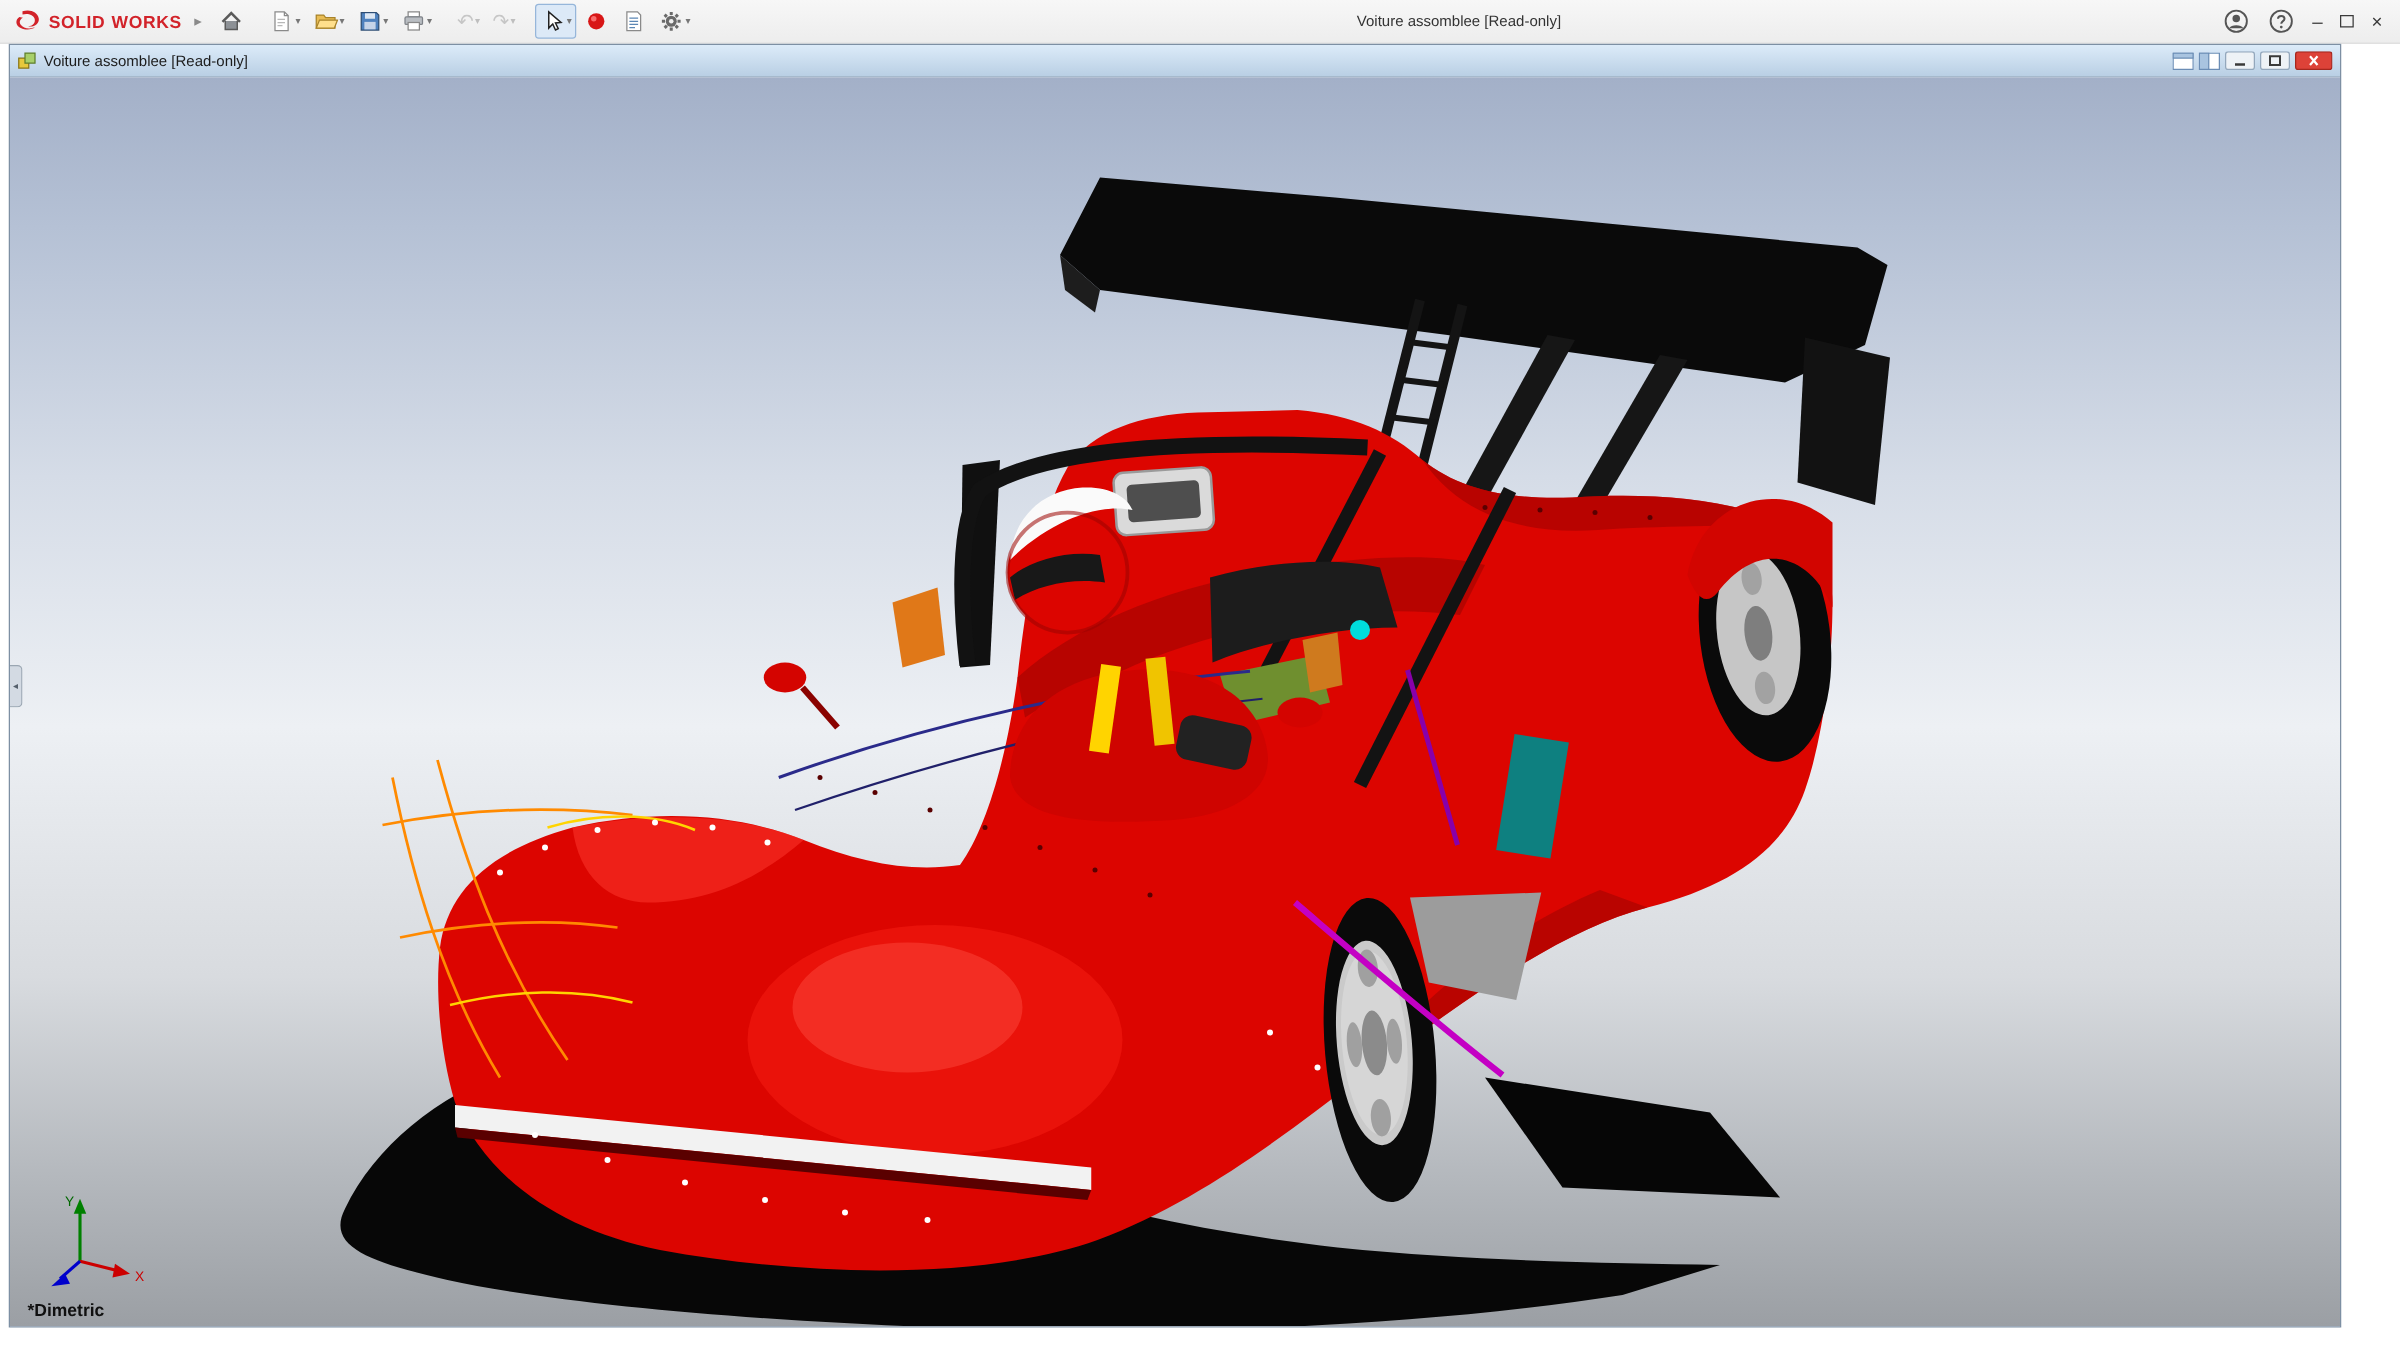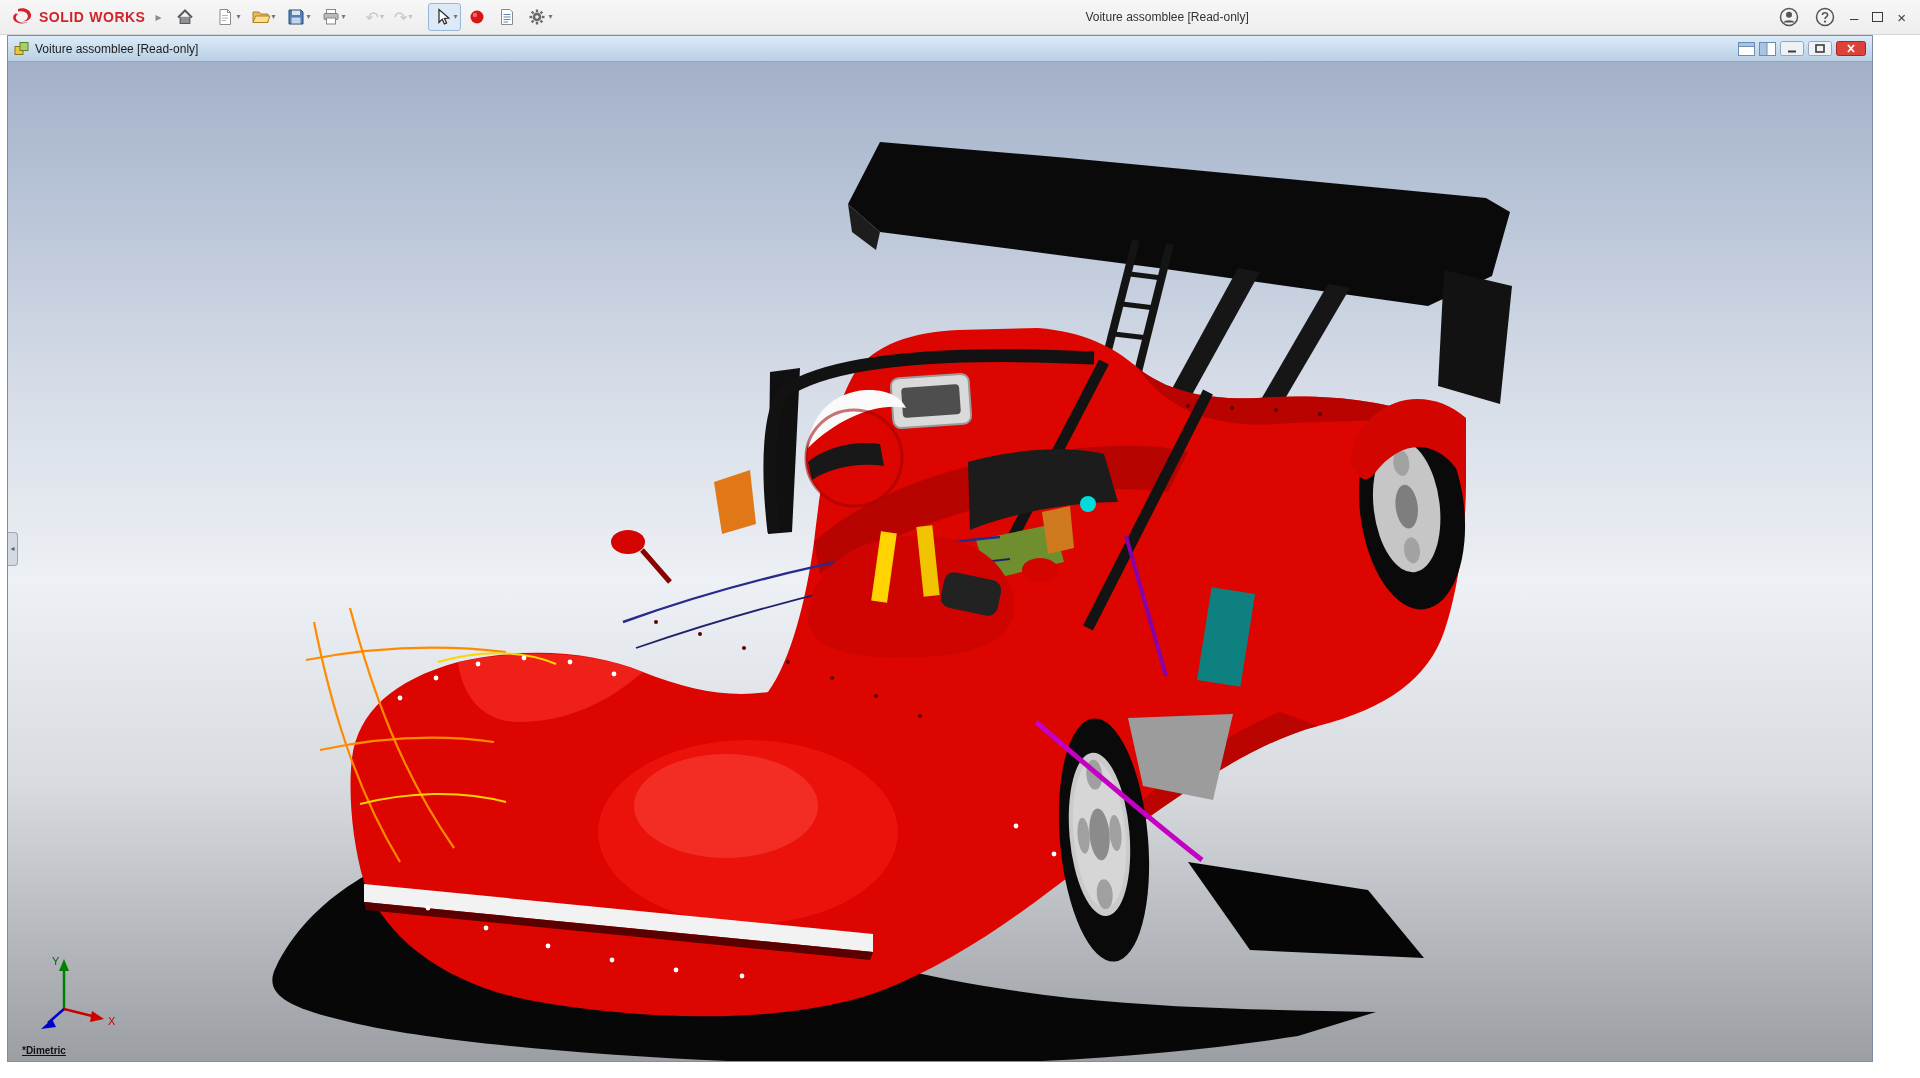--- a/index.html
+++ b/index.html
@@ -40,22 +40,22 @@
   .dt-btn { display:flex; align-items:center; justify-content:center; cursor:pointer; }
 
   
   .viewport { position:absolute; top:26px; left:0; right:0; bottom:0;
               background:linear-gradient(180deg,
                 #a3b0c8 0%, #b5c1d5 12%, #d5dce7 32%, #edf0f4 52%,
                 #d8dbdf 72%, #b4b8bd 88%, #9b9fa4 100%);
               overflow:hidden; }
   .car-svg { position:absolute; inset:0; width:100%; height:100%; }
   .triad { position:absolute; left:16px; bottom:26px; }
-  .orientation-label { position:absolute; left:14px; bottom:5px; font-size:10px;
-                       font-weight:bold; color:#101010;text-decoration:underline; }
+  .orientation-label { position:absolute; left:14px; bottom:5px; font-size:14px;
+                       font-weight:bold; color:#101010; }
   .collapse-tab { position:absolute; left:0; top:47%; width:10px; height:34px;
                   background:#d3dae3; border:1px solid #9aa6b2; border-left:none;
                   border-radius:0 4px 4px 0; display:flex; align-items:center;
                   justify-content:center; font-size:8px; color:#55606c; cursor:pointer; }
 </style>
 </head>
 <body>
 
 <div class="app-bar">
   <div class="brand">

